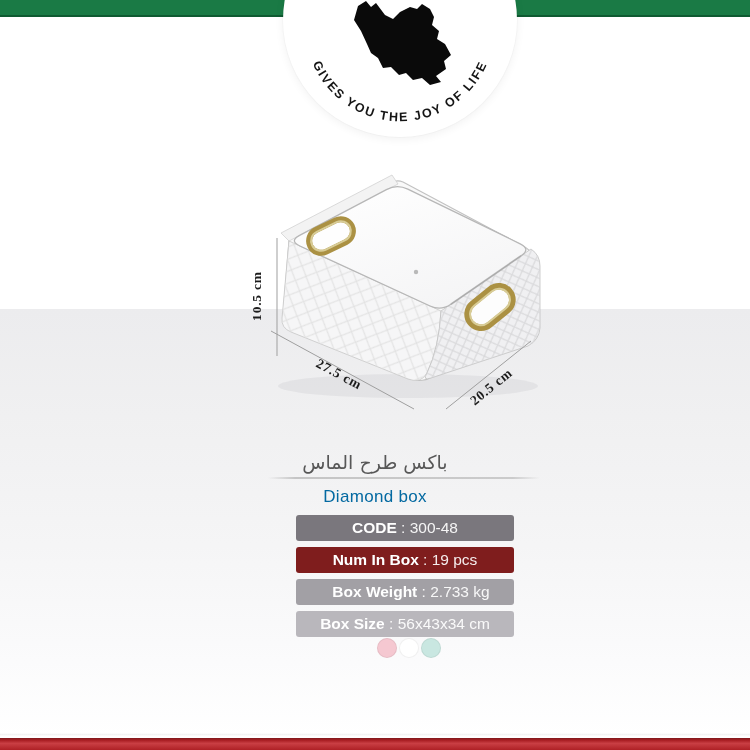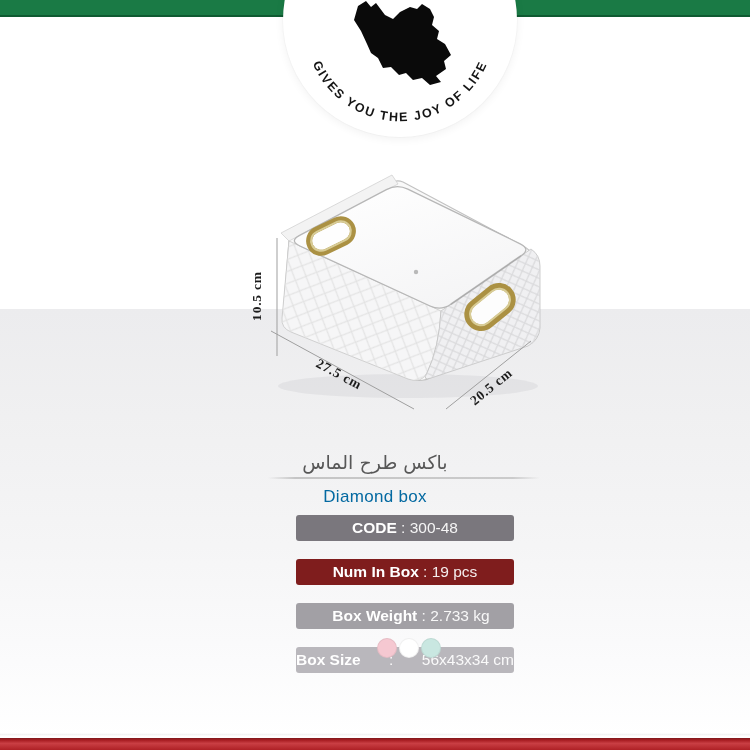--- a/index.html
+++ b/index.html
@@ -37,21 +37,21 @@
   .divider{
     position:absolute;top:477px;left:268px;width:272px;height:2px;z-index:3;opacity:.85;
     background:linear-gradient(90deg,rgba(170,170,170,0) 0%,#bdbdbd 10%,#c4c4c4 90%,rgba(170,170,170,0) 100%);
   }
   .title-en{
     position:absolute;top:487px;left:0;width:750px;text-align:center;
     font-size:17px;color:#0369a1;letter-spacing:.3px;z-index:3;
   }
   .spec-table{
     position:absolute;top:515px;left:296px;width:218px;z-index:3;
-    display:flex;flex-direction:column;gap:18px;
+    display:flex;flex-direction:column;gap:6px;
   }
   .spec-row{
     height:26px;border-radius:3px;display:flex;align-items:center;justify-content:center;
     color:#ffffff;font-size:15.5px;
   }
   .spec-label{font-weight:bold;color:#ffffff;}
   .spec-sep,.spec-value{color:rgba(255,255,255,.92);white-space:pre;}
   .dots{
     position:absolute;top:638px;left:377px;display:flex;gap:2px;z-index:3;
   }
@@ -151,21 +151,21 @@
     <div class="spec-row" style="background-color: #7f1d1d;">
       <span class="spec-label">Num In Box</span>
         <span class="spec-sep"> : </span>
         <span class="spec-value">19 pcs</span>
     </div>
     <div class="spec-row" style="background-color: rgb(162, 160, 165); padding-left: 12px;">
       <span class="spec-label">Box Weight</span>
         <span class="spec-sep"> : </span>
         <span class="spec-value">2.733 kg</span>
     </div>
-    <div class="spec-row" style="background-color: rgb(185, 183, 188); justify-content: space-between;">
+    <div class="spec-row" style="background-color: rgb(185, 183, 188);">
       <span class="spec-label">Box Size</span>
         <span class="spec-sep"> : </span>
         <span class="spec-value">56x43x34 cm</span>
     </div>
   </div>
 
   <div class="dots">
     <div class="dot" style="background-color: rgb(245, 200, 209);"></div>
     <div class="dot" style="background-color: rgb(255, 255, 255);"></div>
     <div class="dot" style="background-color: rgb(201, 231, 225);"></div>

